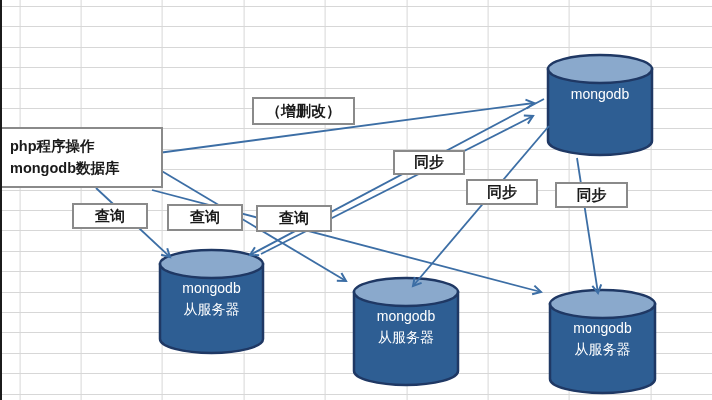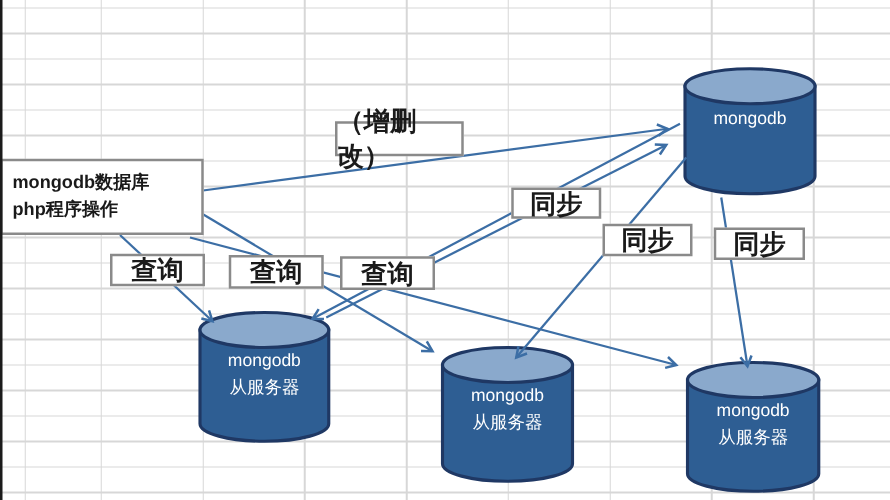--- a/index.html
+++ b/index.html
@@ -14,21 +14,21 @@
   }
   .left-edge{position:absolute;left:0;top:0;width:2px;height:400px;background:#1b1b1b;z-index:5;}
   svg.layer{position:absolute;left:0;top:0;z-index:2;}
   .cyl-label{
     position:absolute;z-index:3;color:#ffffff;font-size:14px;line-height:1.5;
     text-align:center;pointer-events:auto;
   }
   .tagbox{
     position:absolute;z-index:4;background:#ffffff;border:2px solid #8a8a8a;
     box-sizing:border-box;display:flex;align-items:center;justify-content:center;
-    font-size:21px;font-weight:bold;color:#1a1a1a;margin-left:16px;
+    font-size:15px;font-weight:bold;color:#1a1a1a;
   }
   .phpbox{
     position:absolute;z-index:4;background:#ffffff;border:2px solid #8a8a8a;
     box-sizing:border-box;left:0;top:127px;width:163px;height:61px;
     padding:6px 0 0 8px;font-size:14.5px;font-weight:bold;color:#1a1a1a;line-height:1.55;
   }
 </style>
 </head>
 <body>
 
@@ -82,22 +82,22 @@
   <div class="cyl-label" style="left:354px;top:306px;width:104px;">
     <div>mongodb</div>
     <div>从服务器</div>
   </div>
   <div class="cyl-label" style="left:550px;top:318px;width:105px;">
     <div>mongodb</div>
     <div>从服务器</div>
   </div>
 
   <div class="phpbox">
+    <div>php程序操作</div>
     <div>mongodb数据库</div>
-    <div>php程序操作</div>
   </div>
 
   <div class="tagbox" style="left:252px;top:97px;width:103px;height:28px;">
     <span>（增删改）</span>
   </div>
 
   <div class="tagbox" style="left:72px;top:203px;width:76px;height:26px;">
     <span>查询</span>
   </div>
   <div class="tagbox" style="left:167px;top:204px;width:76px;height:27px;">

